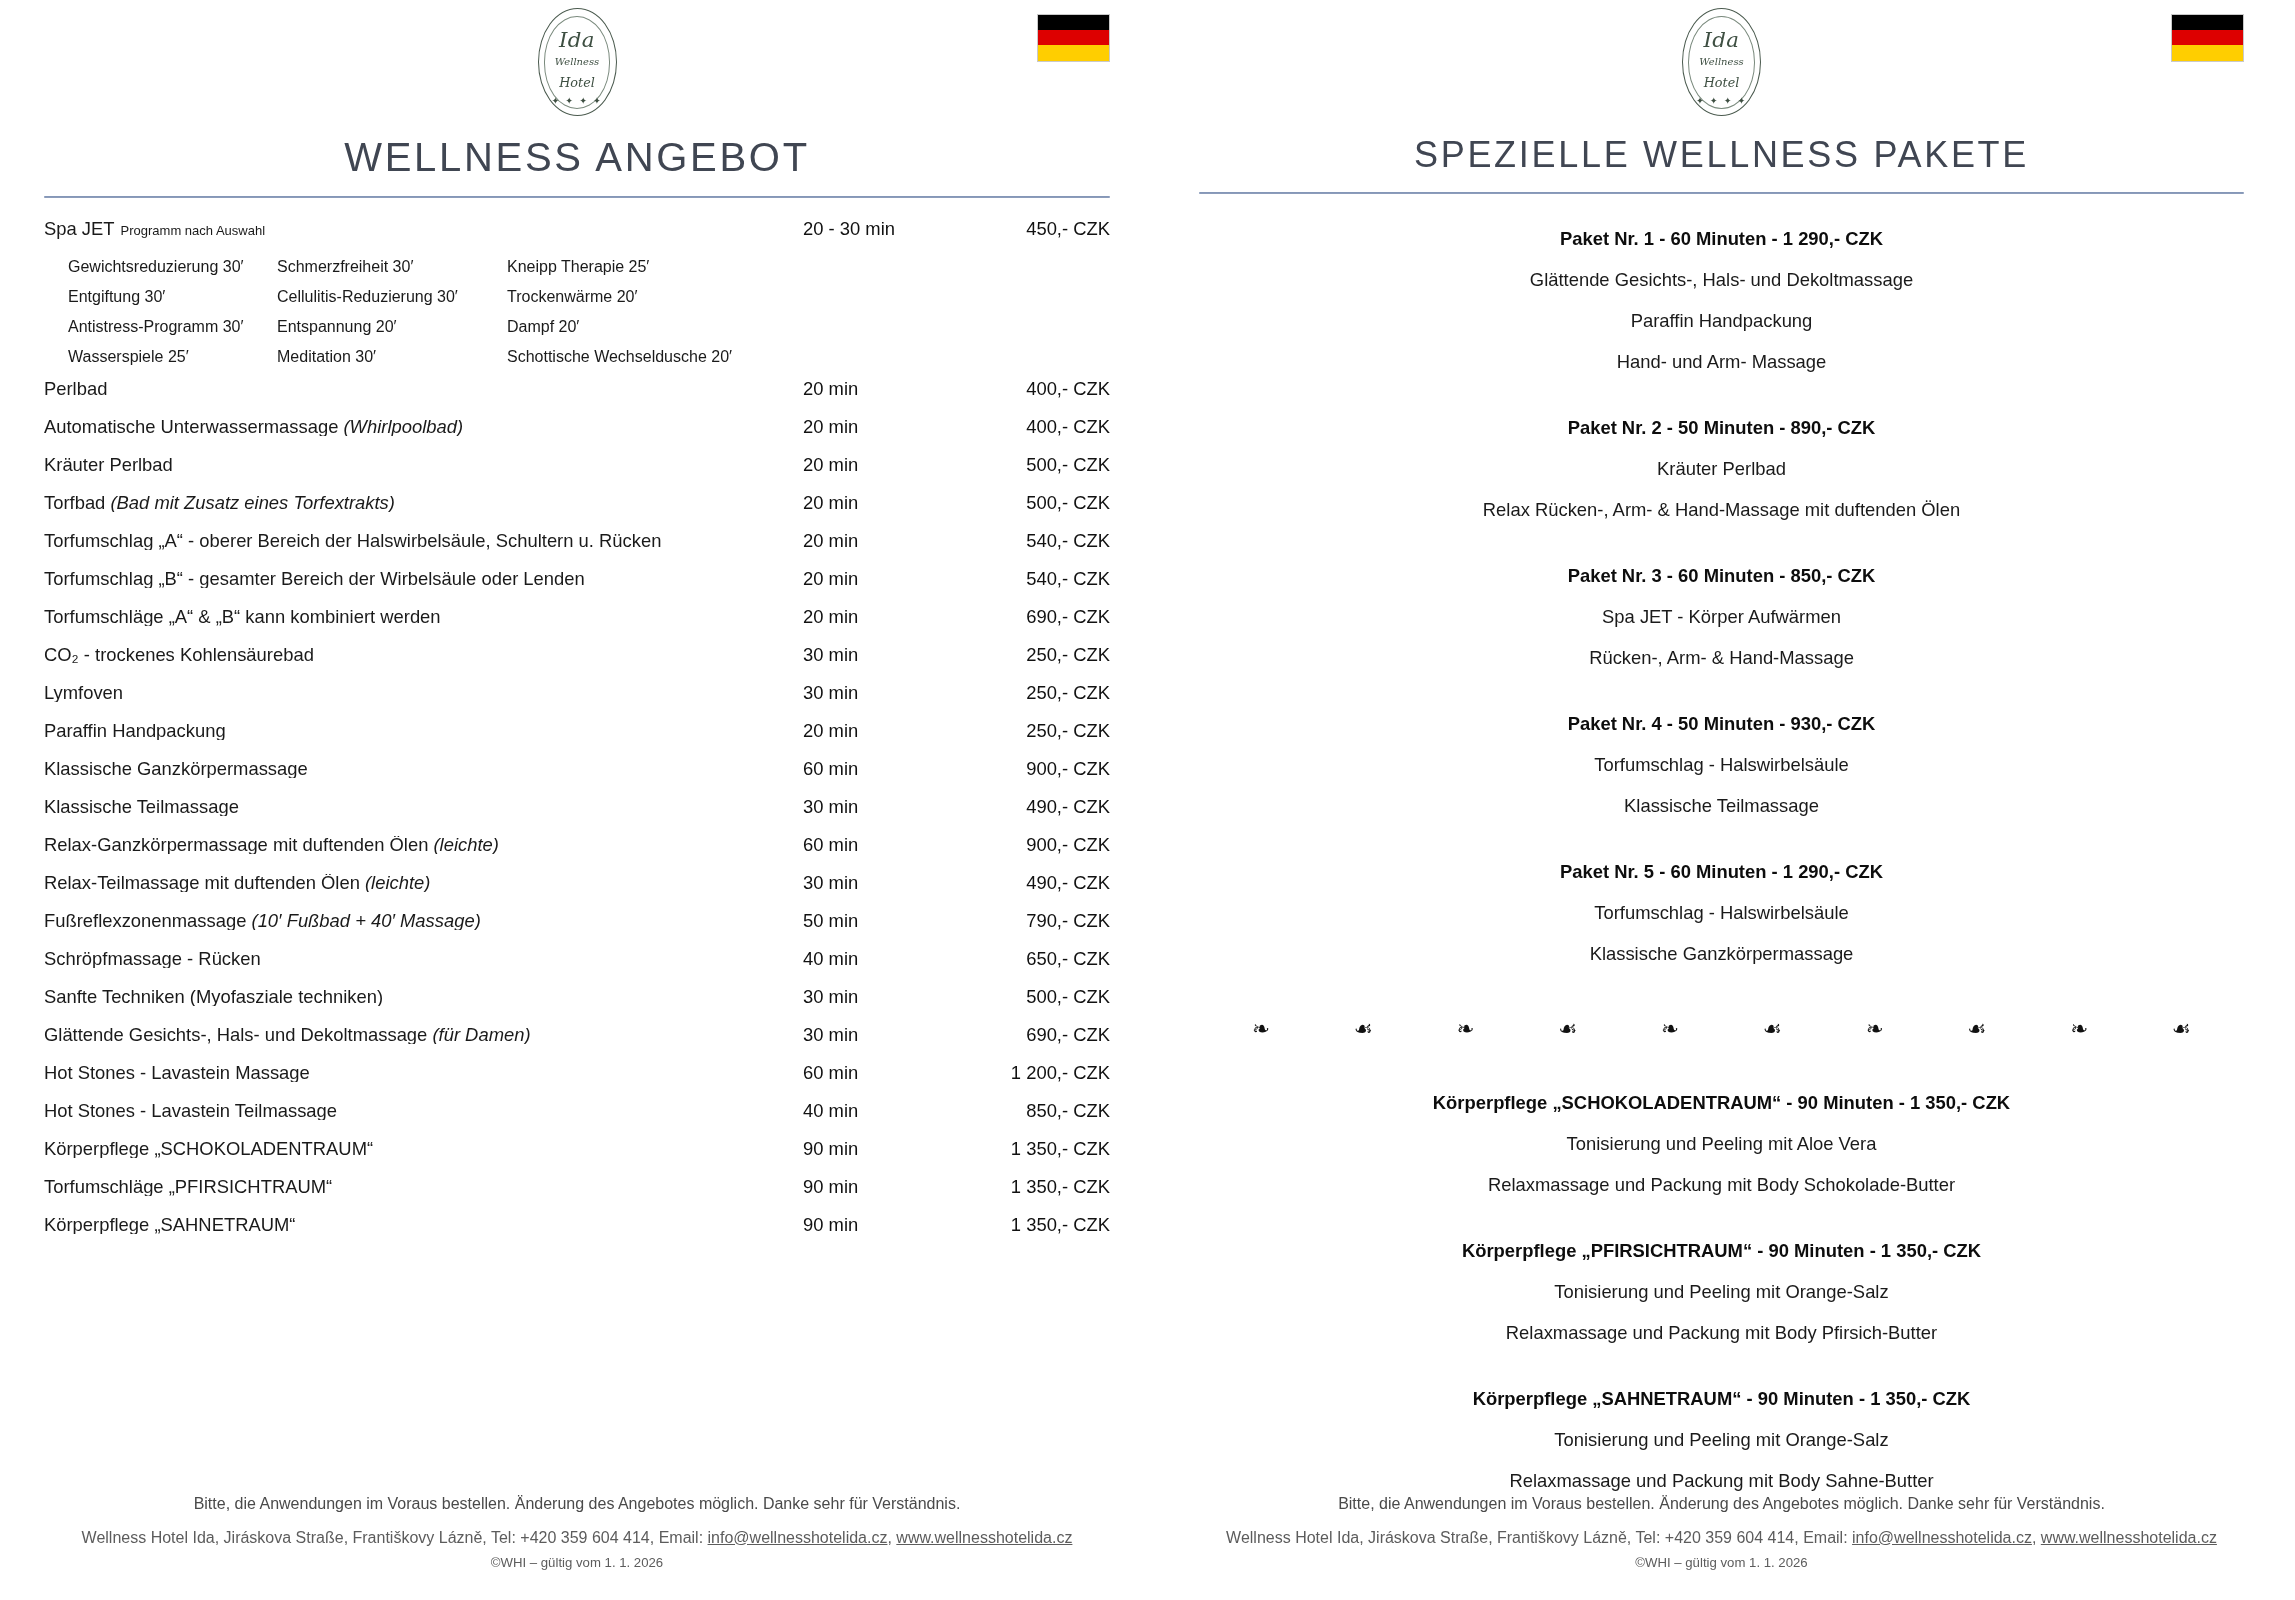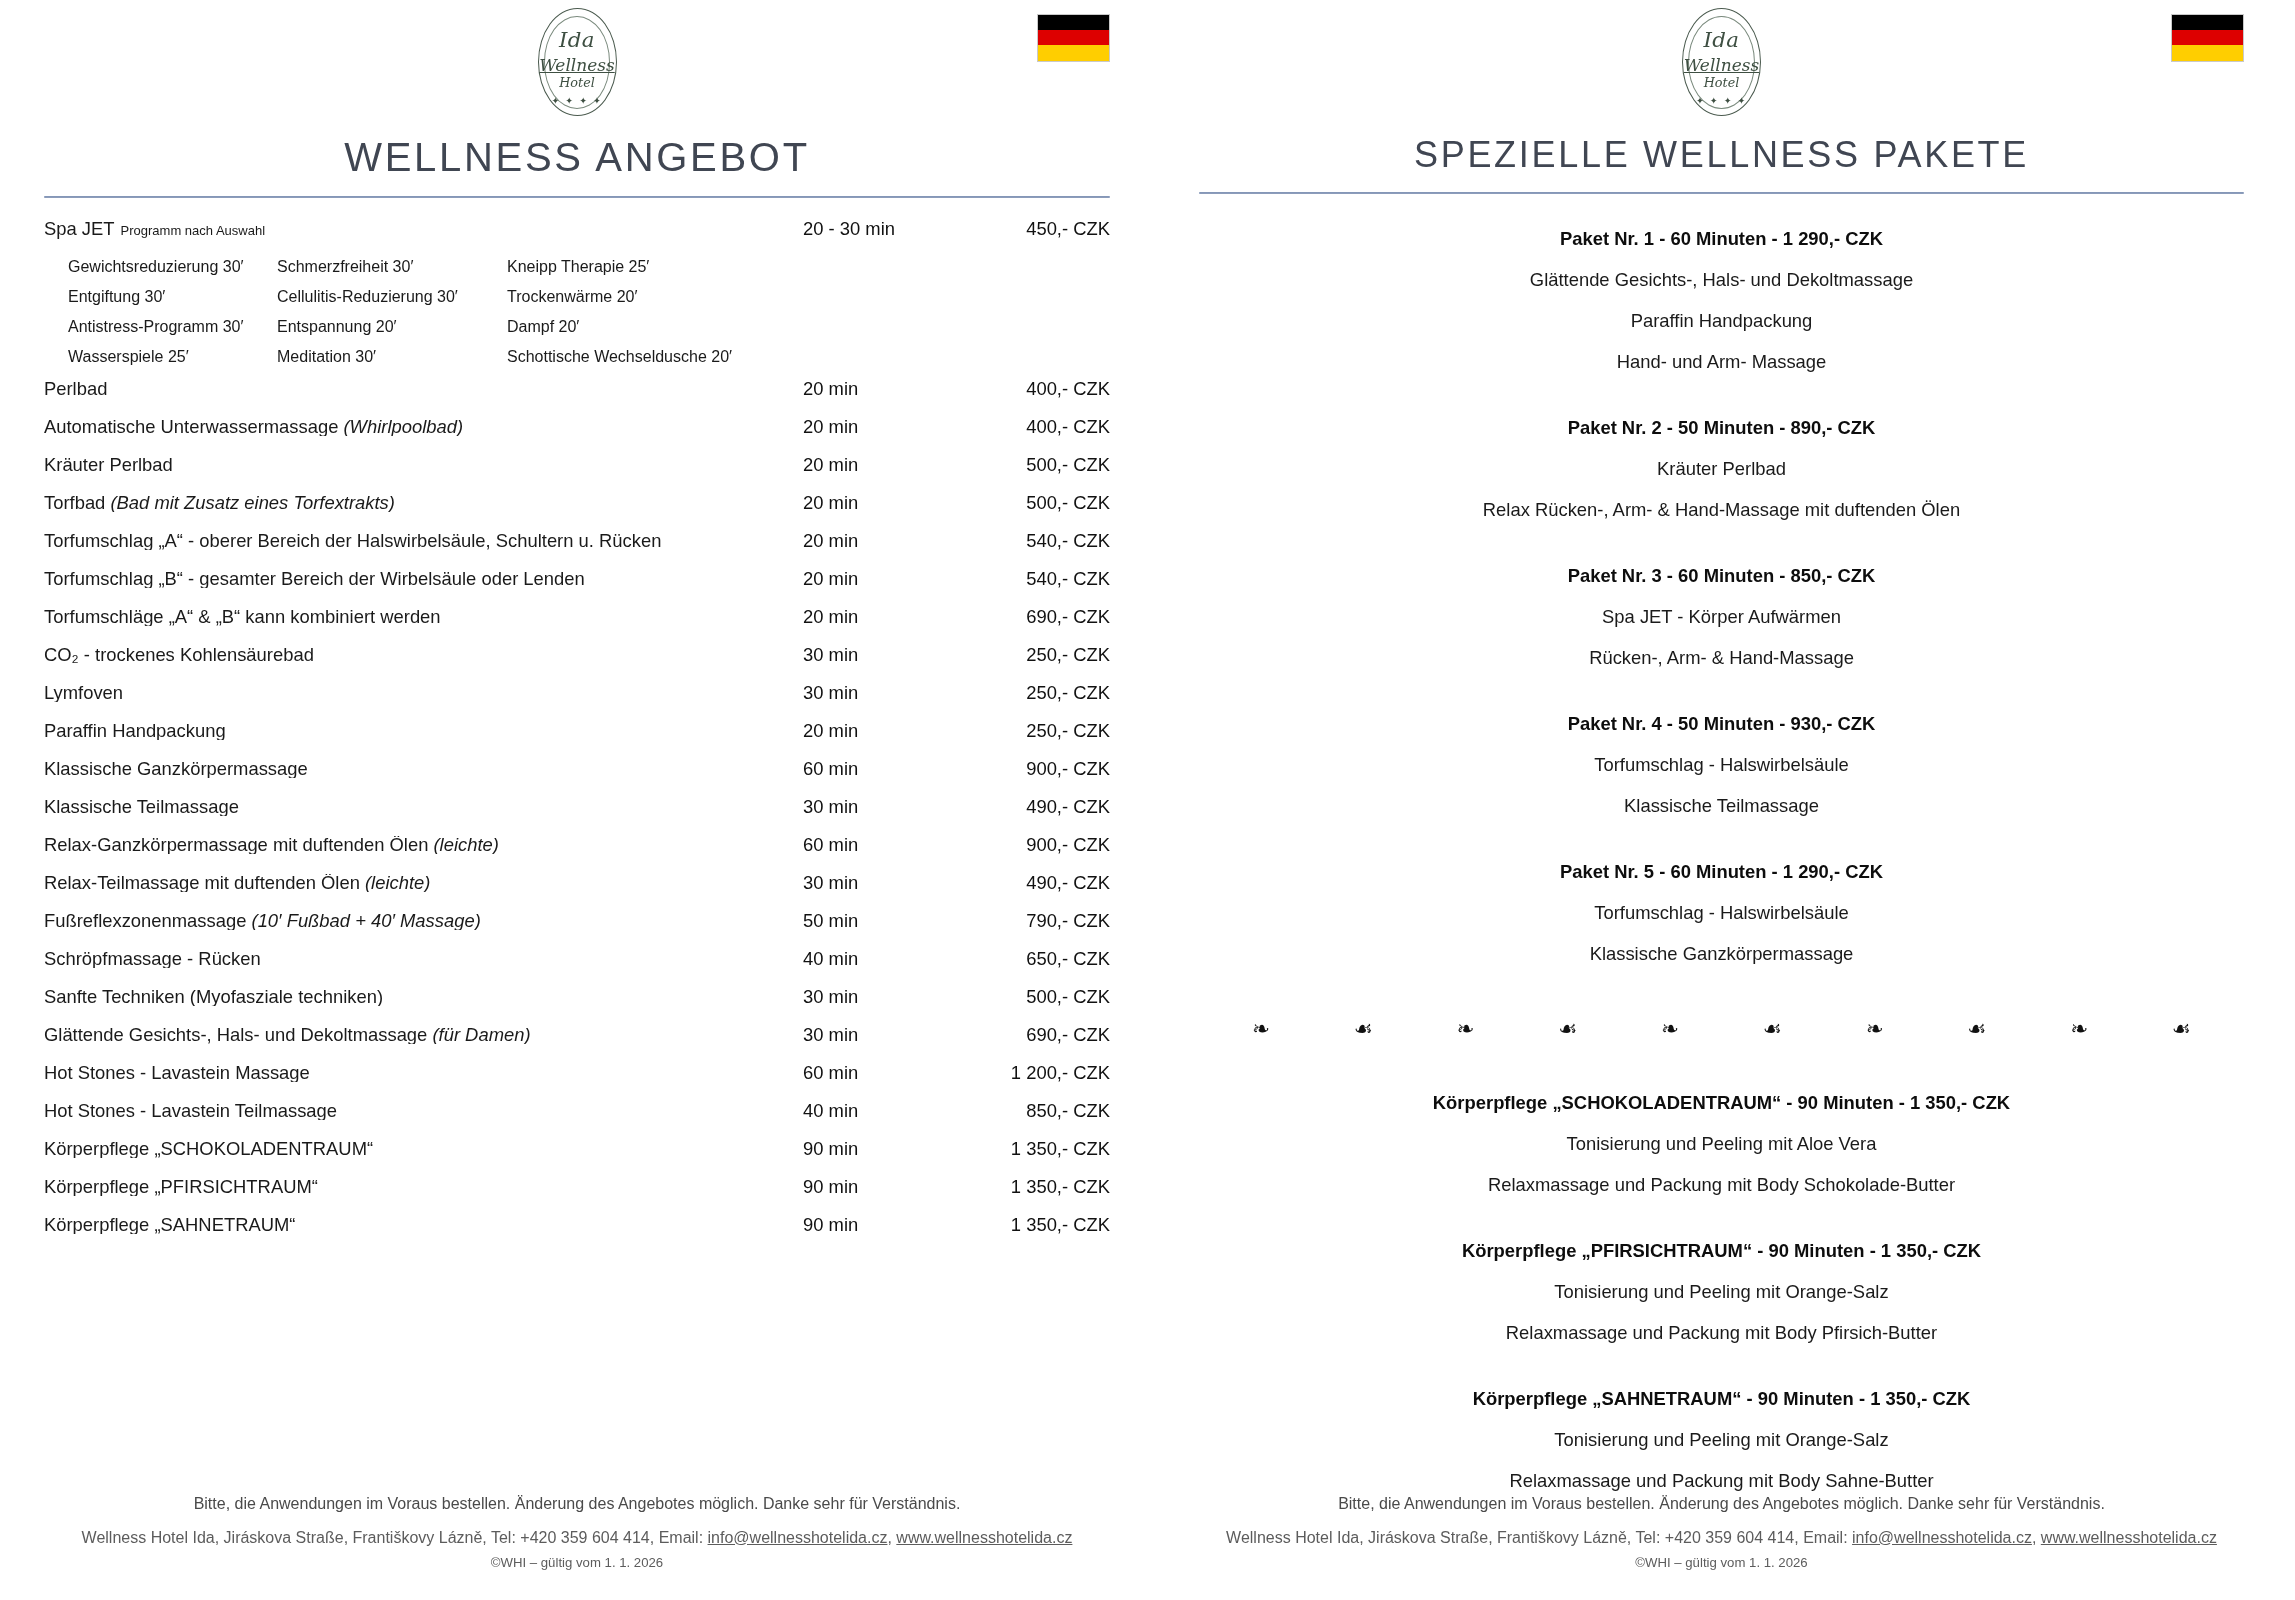--- a/index.html
+++ b/index.html
@@ -66,21 +66,21 @@
     position: absolute;
     left: 0; right: 0;
     text-align: center;
     font-family: "DejaVu Serif", serif;
     font-style: italic;
     color: #3e4f42;
     line-height: 1;
     white-space: nowrap;
   }
   .logo-l1 { top: 22px; font-size: 21.3px; letter-spacing: 0.4px; }
-  .logo-l2 { top: 50px; font-size: 17px; text-decoration: underline; }
+  .logo-l2 { top: 50px; font-size: 10px; }
   .logo-l3 { top: 70px; font-size: 12.8px; }
   .logo-dots {
     position: absolute;
     left: 0; right: 0;
     top: 89px;
     text-align: center;
     font-size: 9.4px;
     color: #3e4f42;
     letter-spacing: 1.7px;
     line-height: 1;
@@ -370,21 +370,21 @@
             <div class="name"><span>Hot Stones - Lavastein Teilmassage</span></div>
             <div class="dur">40 min</div>
             <div class="price">850,- CZK</div>
           </div>
           <div class="row gap-before">
             <div class="name"><span>Körperpflege „SCHOKOLADENTRAUM“</span></div>
             <div class="dur">90 min</div>
             <div class="price">1 350,- CZK</div>
           </div>
           <div class="row">
-            <div class="name"><span>Körperpflege „PFIRSICHTRAUM“</span></div>
+            <div class="name"><span>Torfumschläge „PFIRSICHTRAUM“</span></div>
             <div class="dur">90 min</div>
             <div class="price">1 350,- CZK</div>
           </div>
           <div class="row">
             <div class="name"><span>Körperpflege „SAHNETRAUM“</span></div>
             <div class="dur">90 min</div>
             <div class="price">1 350,- CZK</div>
           </div>
         </div>
     </div>

